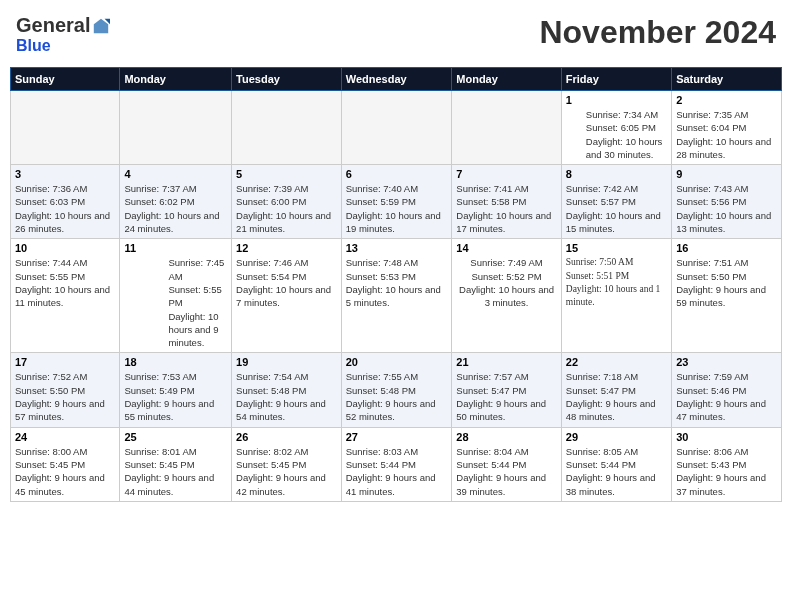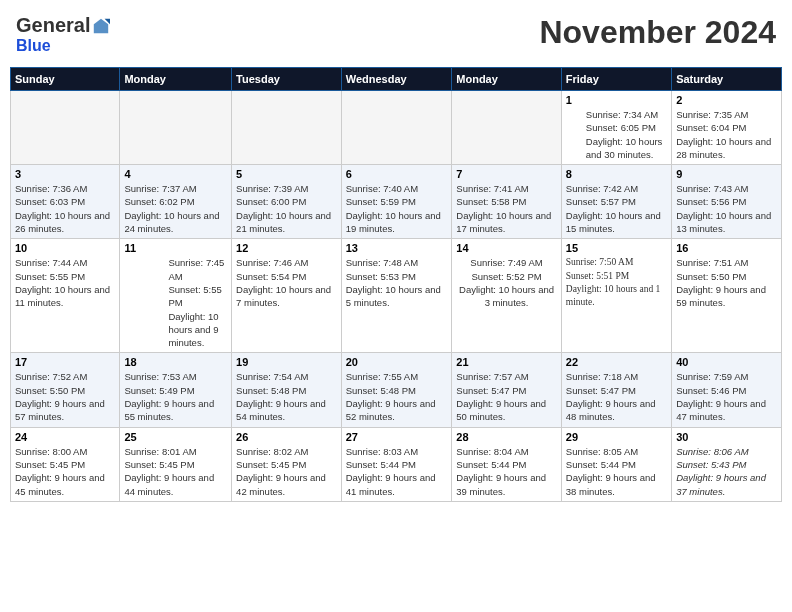--- a/index.html
+++ b/index.html
@@ -254,21 +254,21 @@
 Sunset: 5:47 PM
 Daylight: 9 hours and 50 minutes.</div>
         </td>
         <td>
           <div class="day-number">22</div>
           <div class="day-info" style="white-space: pre-line;">Sunrise: 7:18 AM
 Sunset: 5:47 PM
 Daylight: 9 hours and 48 minutes.</div>
         </td>
         <td>
-          <div class="day-number">40</div>
+          <div class="day-number">23</div>
           <div class="day-info" style="white-space: pre-line;">Sunrise: 7:59 AM
 Sunset: 5:46 PM
 Daylight: 9 hours and 47 minutes.</div>
         </td>
       </tr>
       <tr>
         <td>
           <div class="day-number">24</div>
           <div class="day-info" style="white-space: pre-line;">Sunrise: 8:00 AM
 Sunset: 5:45 PM
@@ -299,19 +299,19 @@
 Daylight: 9 hours and 39 minutes.</div>
         </td>
         <td>
           <div class="day-number">29</div>
           <div class="day-info" style="white-space: pre-line;">Sunrise: 8:05 AM
 Sunset: 5:44 PM
 Daylight: 9 hours and 38 minutes.</div>
         </td>
         <td>
           <div class="day-number">30</div>
-          <div class="day-info" style="white-space: pre-line; font-style: italic;">Sunrise: 8:06 AM
+          <div class="day-info" style="white-space: pre-line;">Sunrise: 8:06 AM
 Sunset: 5:43 PM
 Daylight: 9 hours and 37 minutes.</div>
         </td>
       </tr>
     </tbody>
 </table>
 
 </body></html>

